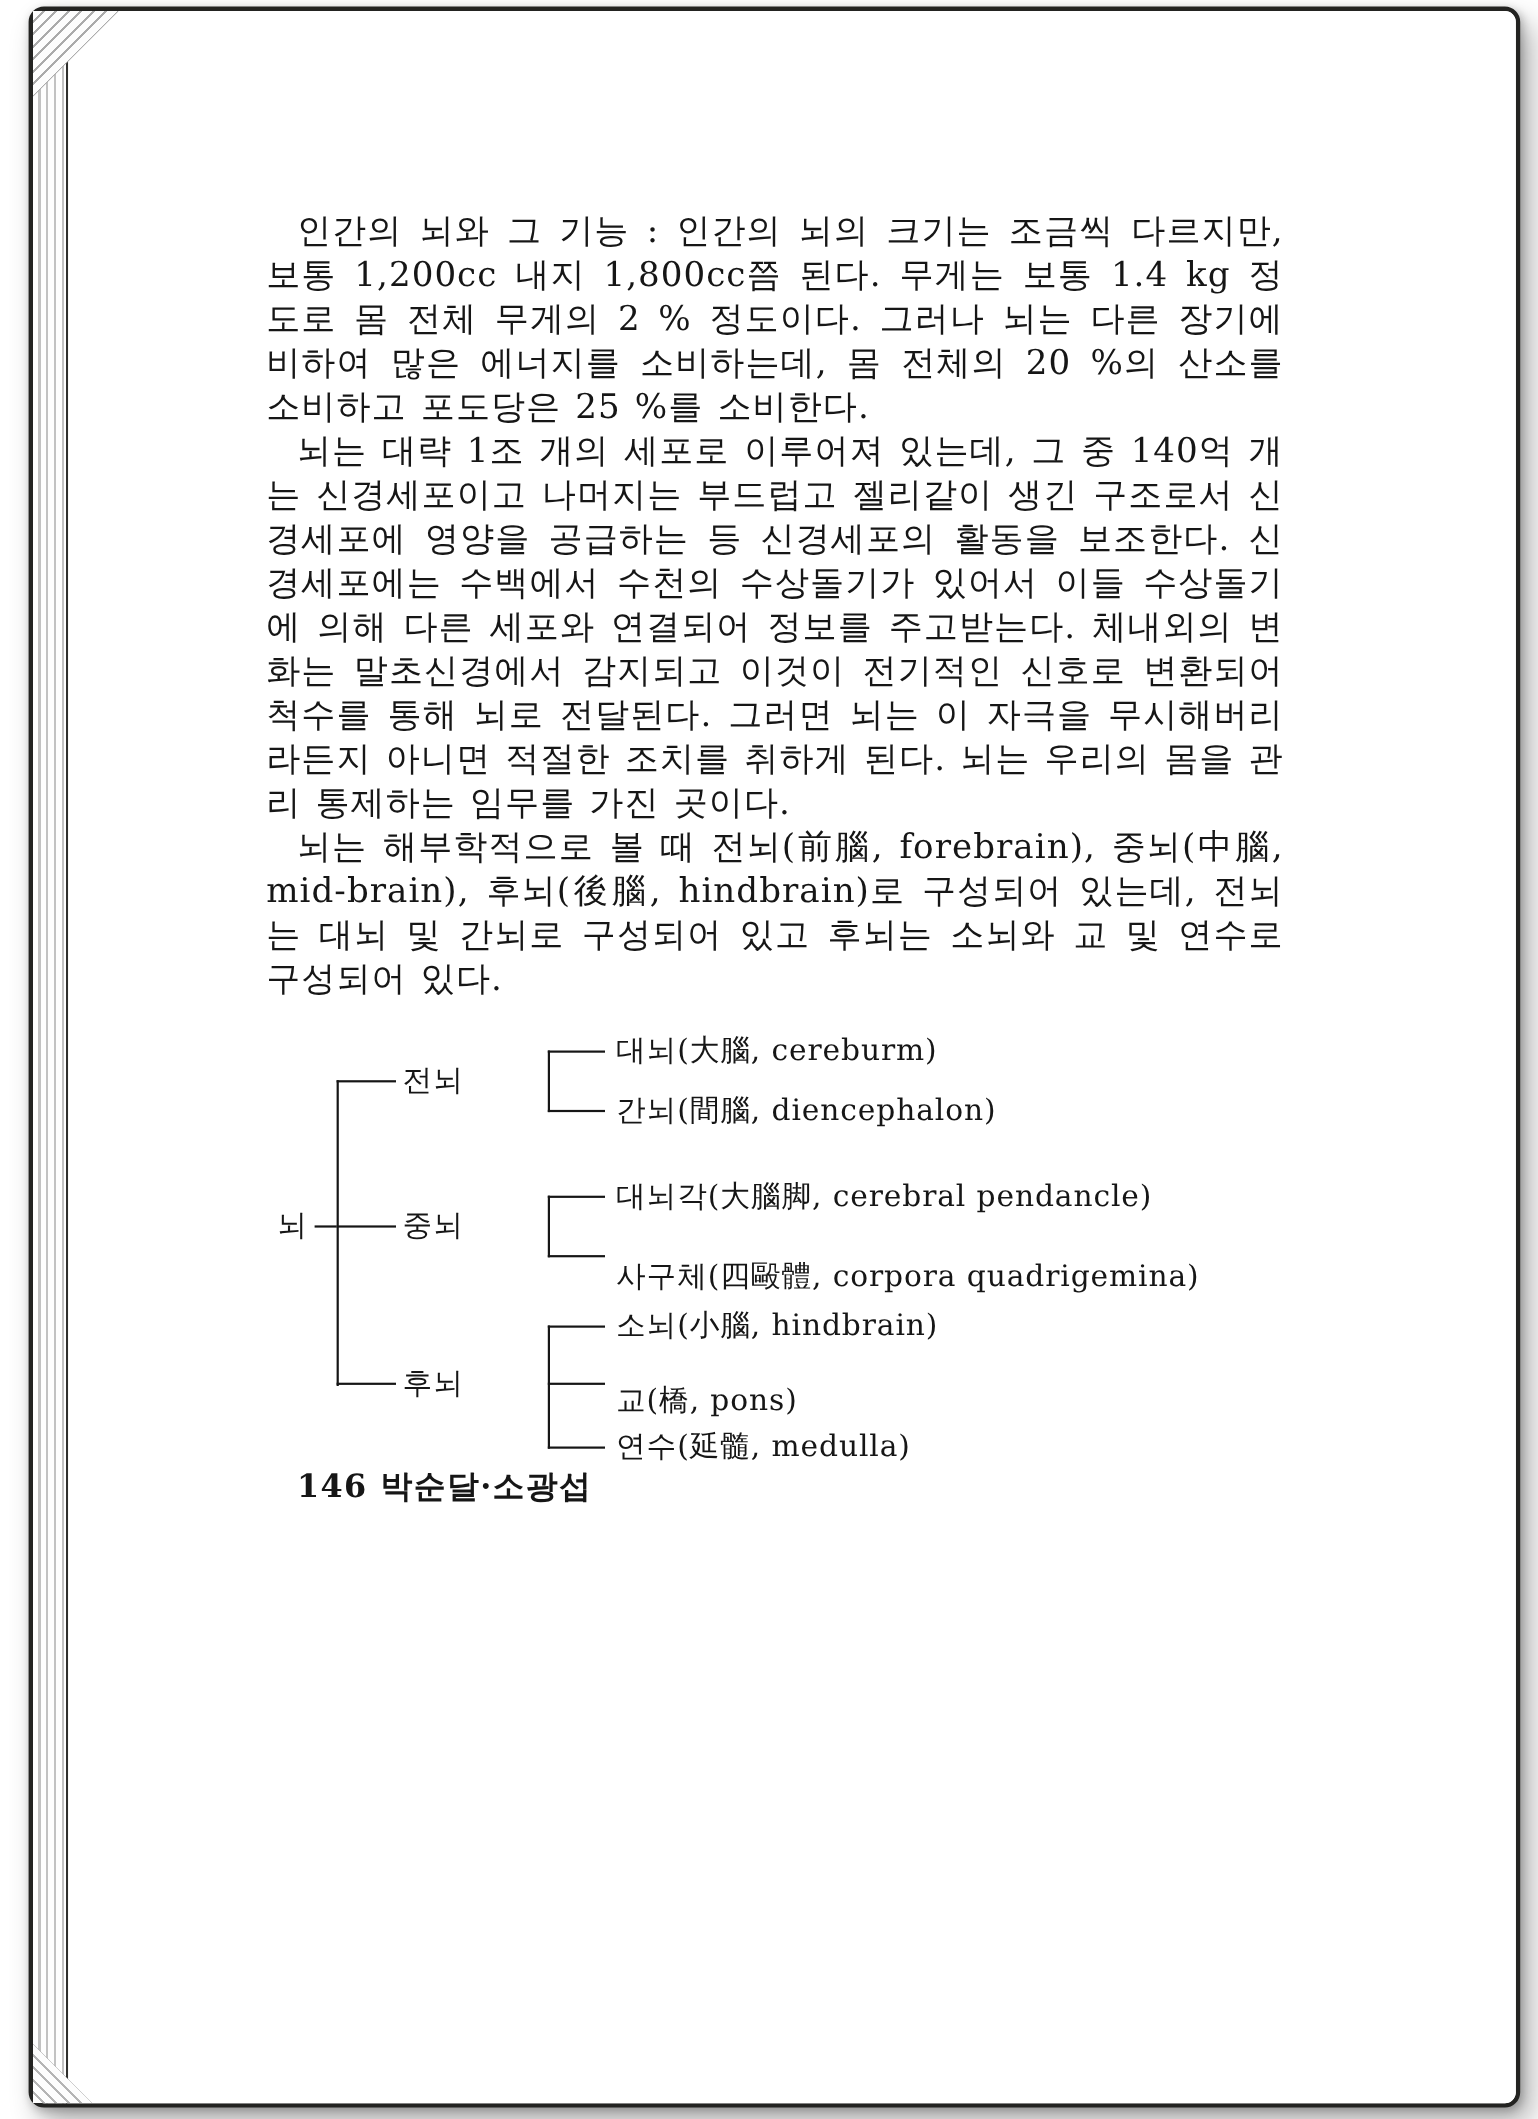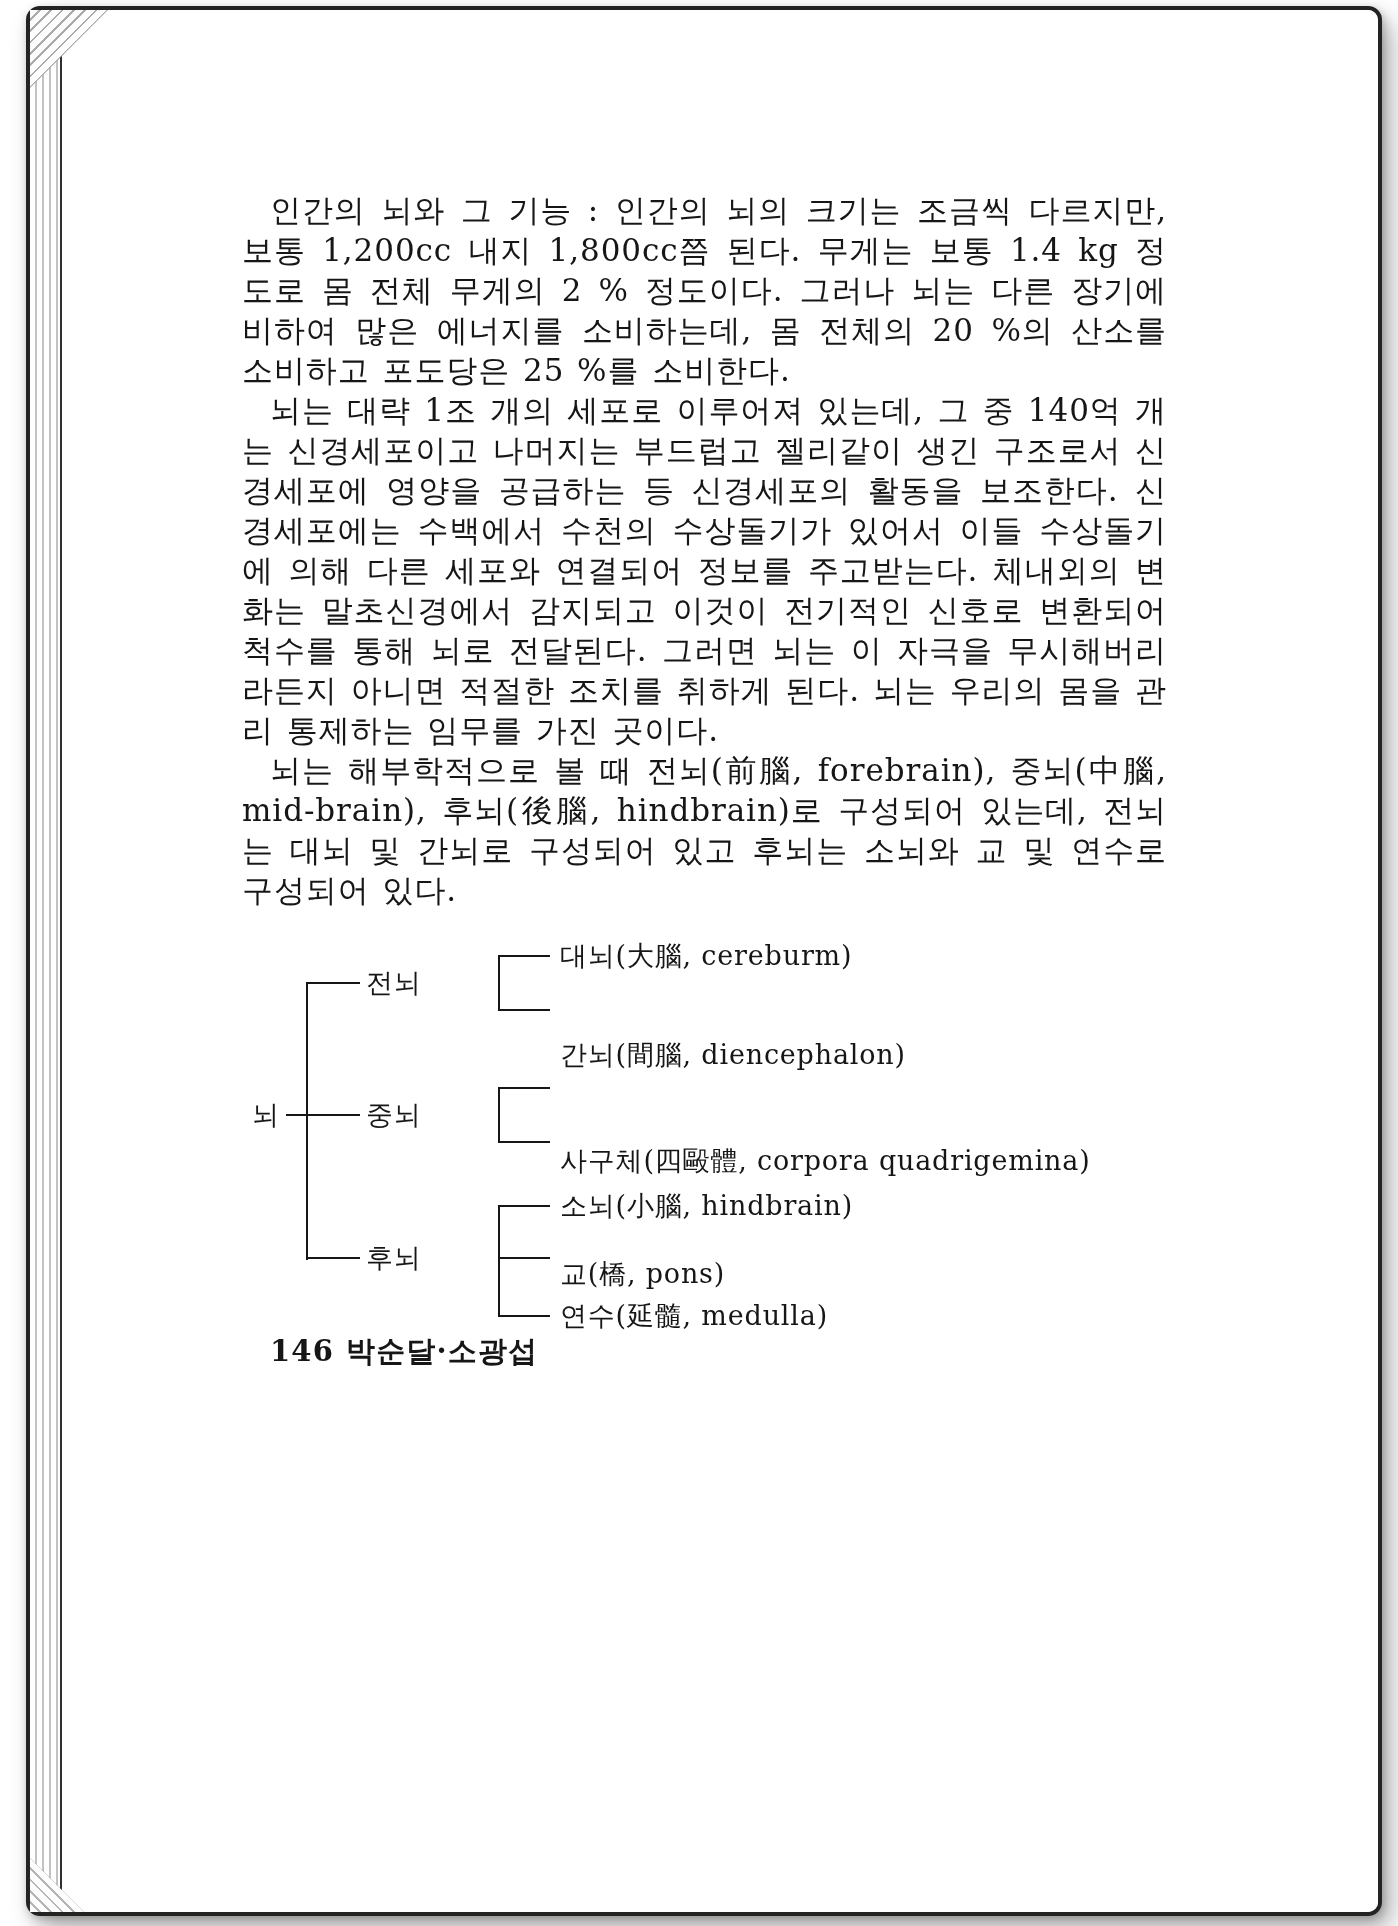--- a/index.html
+++ b/index.html
@@ -140,25 +140,26 @@
         <div class="hline" style="left:64px; top:321px; width:54px;"></div>
 
         <span class="node" style="left:124px; top:27px;">전뇌</span>
         <span class="node" style="left:124px; top:159px;">중뇌</span>
         <span class="node" style="left:124px; top:302px;">후뇌</span>
 
         <div class="vline" style="left:256px; top:19px; height:56px;"></div>
         <div class="hline" style="left:256px; top:19px; width:52px;"></div>
         <div class="hline" style="left:256px; top:73px; width:52px;"></div>
         <span class="node" style="left:318px; top:0px;">대뇌(大腦, cereburm)</span>
-        <span class="node" style="left:318px; top:54px;margin-top:45px;">간뇌(間腦, diencephalon)</span>
+        <span class="node" style="left:318px; top:54px;">간뇌(間腦, diencephalon)</span>
 
         <div class="vline" style="left:256px; top:151px; height:56px;"></div>
         <div class="hline" style="left:256px; top:151px; width:52px;"></div>
         <div class="hline" style="left:256px; top:205px; width:52px;"></div>
+        <span class="node" style="left:318px; top:132px;">대뇌각(大腦脚, cerebral pendancle)</span>
         <span class="node" style="left:318px; top:186px;margin-top:19px;">사구체(四毆體, corpora quadrigemina)</span>
 
         <div class="vline" style="left:256px; top:269px; height:112px;"></div>
         <div class="hline" style="left:256px; top:269px; width:52px;"></div>
         <div class="hline" style="left:256px; top:321px; width:52px;"></div>
         <div class="hline" style="left:256px; top:379px; width:52px;"></div>
         <span class="node" style="left:318px; top:250px;">소뇌(小腦, hindbrain)</span>
         <span class="node" style="left:318px; top:302px;margin-top:16px;">교(橋, pons)</span>
         <span class="node" style="left:318px; top:360px;">연수(延髓, medulla)</span>
 

